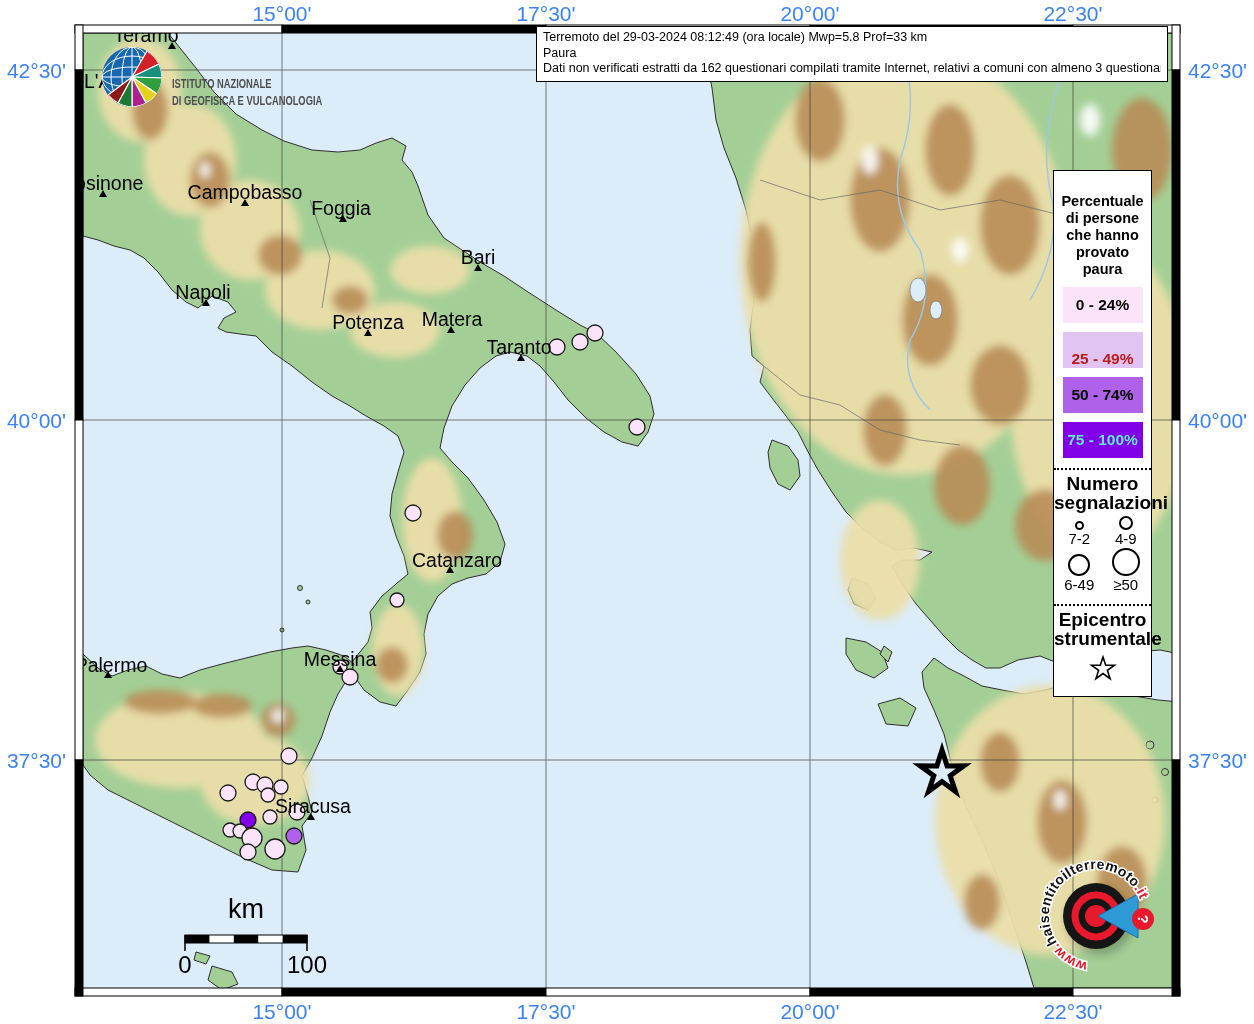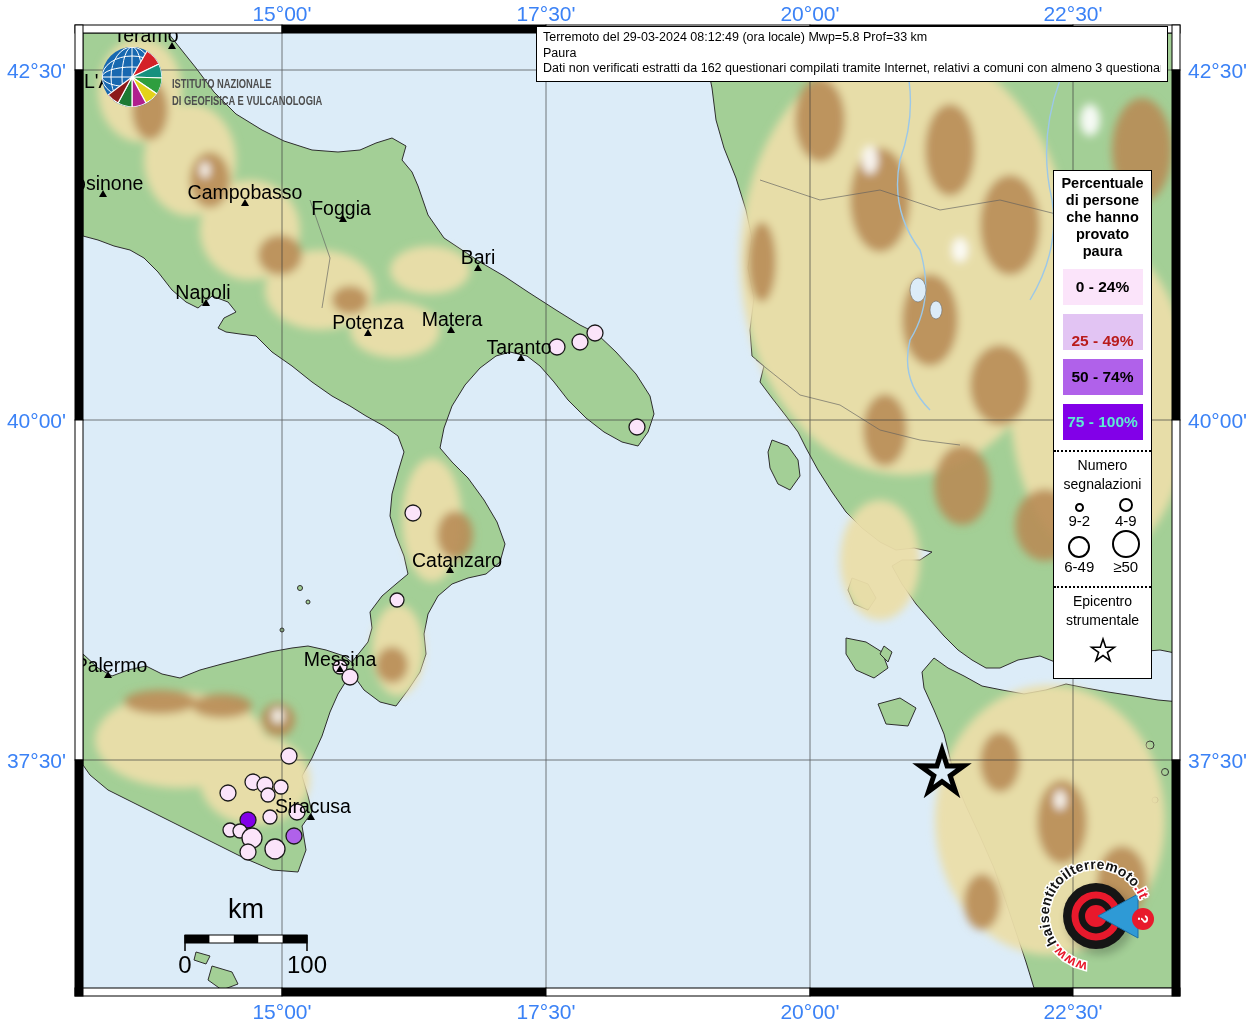--- a/index.html
+++ b/index.html
@@ -6,25 +6,25 @@
   #app{position:relative;width:1254px;height:1024px;background:#fff;
        font-family:"Liberation Sans",sans-serif;overflow:hidden}
   svg{font-family:"Liberation Sans",sans-serif}
   .axis-label{position:absolute;font-size:21px;color:#3b82f6;white-space:nowrap;z-index:3}
   .info-box{position:absolute;left:536px;top:26px;width:618px;background:#fff;
             border:1px solid #000;padding:3px 6px 4px;font-size:12.5px;line-height:15.6px;
             color:#000;z-index:6}
   .info-box div{white-space:nowrap;overflow:hidden}
   .legend{position:absolute;left:1053px;top:170px;width:97px;background:#fff;
           border:1px solid #000;z-index:5;text-align:center;padding-bottom:8px}
-  .legend-title{font-weight:bold;font-size:14.5px;line-height:17px;white-space:pre-line;padding-top:4px}
+  .legend-title{font-weight:bold;font-size:14.5px;line-height:17px;white-space:pre-line;padding-top:22px}
   .swatch{width:80px;height:36px;margin:9px auto 6px;display:flex;align-items:center;
           justify-content:center;font-weight:bold;font-size:15.5px}
   .divider{border-top:2px dotted #000;margin-top:10px}
-  .section-title{font-weight:normal;font-size:14px;line-height:19px;white-space:pre-line;padding-top:4px}
+  .section-title{font-weight:bold;font-size:19px;line-height:19px;white-space:pre-line;padding-top:4px}
   .count-grid{display:grid;grid-template-columns:1fr 1fr;align-items:end;padding:4px 2px 0}
   .count-cell{display:flex;flex-direction:column;align-items:center;justify-content:flex-end}
   .count-circle{border:2.2px solid #000;border-radius:50%;background:#fff;box-sizing:border-box}
   .count-label{font-size:15px;line-height:18px}
   .legend-star{padding-top:6px}
 </style>
 </head>
 <body>
 
 <div id="app">
@@ -316,21 +316,21 @@
       </div>
     <div class="swatch" style="background: rgb(130, 0, 232); color: #5eead4;">
         <span>75 - 100%</span>
       </div>
     <div class="divider"></div>
     <div class="section-title">Numero
 segnalazioni</div>
     <div class="count-grid">
       <div class="count-cell">
         <div class="count-circle" style="width: 9px; height: 9px;"></div>
-        <div class="count-label">9-2</div>
+        <div class="count-label">7-2</div>
       </div>
       <div class="count-cell">
         <div class="count-circle" style="width: 14px; height: 14px;"></div>
         <div class="count-label">4-9</div>
       </div>
       <div class="count-cell">
         <div class="count-circle" style="width: 22px; height: 22px;"></div>
         <div class="count-label">6-49</div>
       </div>
       <div class="count-cell">

